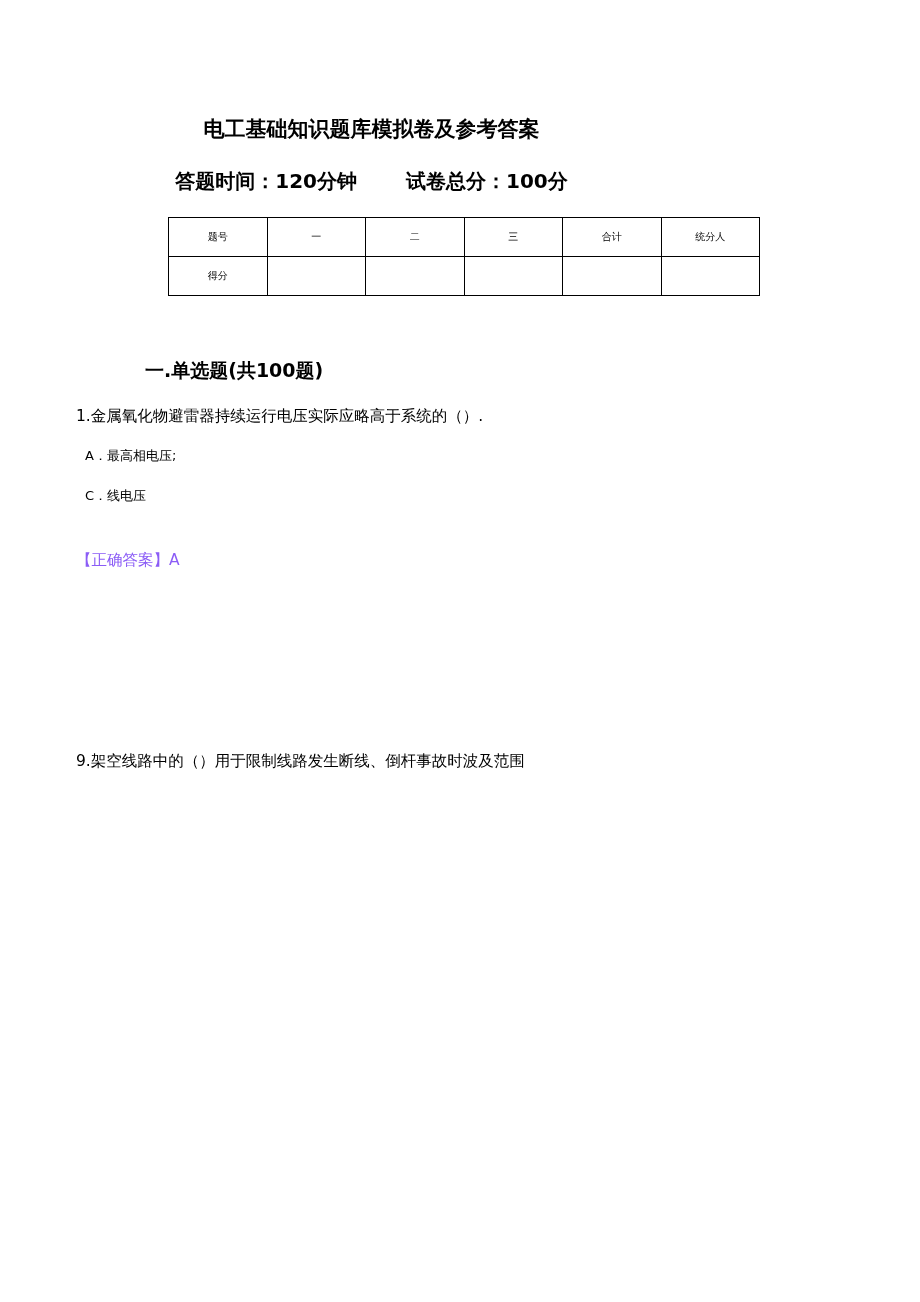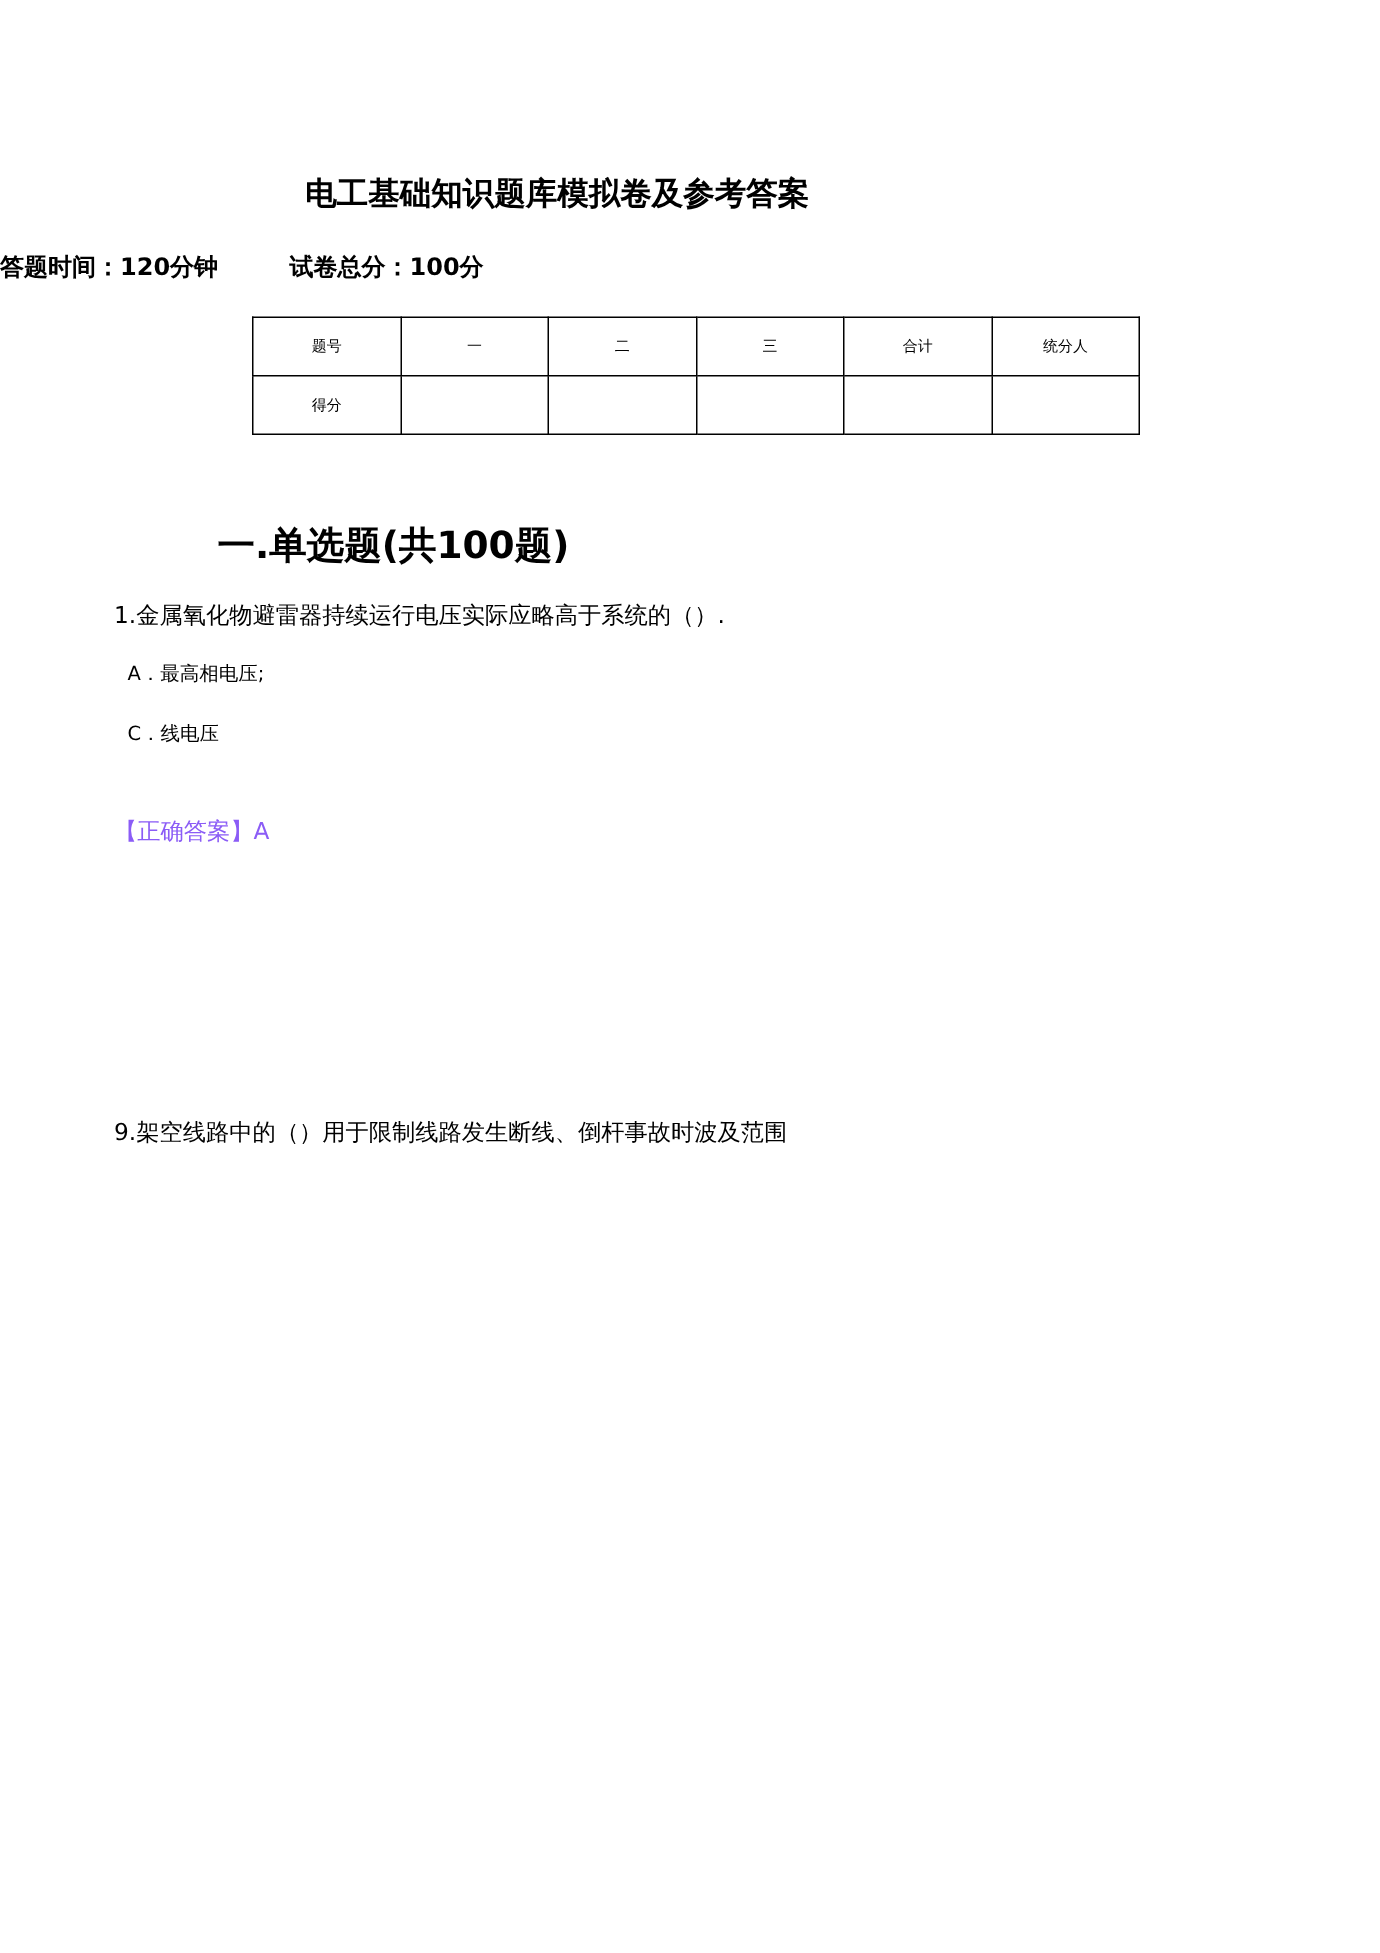--- a/index.html
+++ b/index.html
@@ -18,44 +18,44 @@
     position: relative;
   }
   .doc-title {
     text-align: center;
     font-weight: bold;
     font-size: 21px;
     line-height: 26px;
     margin: 0 0 26px 0;
   }
   .doc-meta {
-    text-align: left;
+    text-align: center;
     font-weight: bold;
-    font-size: 16px;
+    font-size: 20px;
     margin: 0 0 22px 0;
   }
   .doc-meta .meta-part { display: inline-block; }
   .doc-meta .meta-part + .meta-part { margin-left: 42px; }
   table.score-table {
     border-collapse: collapse;
     table-layout: fixed;
     width: 592px;
     margin-left: 168px;
   }
   table.score-table td {
     border: 1px solid #000000;
     height: 39px;
     text-align: center;
     vertical-align: middle;
     font-size: 10px;
     padding: 0;
   }
   .section-heading {
     margin: 62px 0 0 145px;
-    font-size: 25px;
+    font-size: 19px;
     font-weight: bold;
     line-height: 24px;
   }
   .question-block { margin-left: 76px; margin-right: 120px; }
   .q-text {
     font-size: 15.5px;
     line-height: 21px;
     margin: 0;
   }
   .q1-text { margin-top: 24px; }

